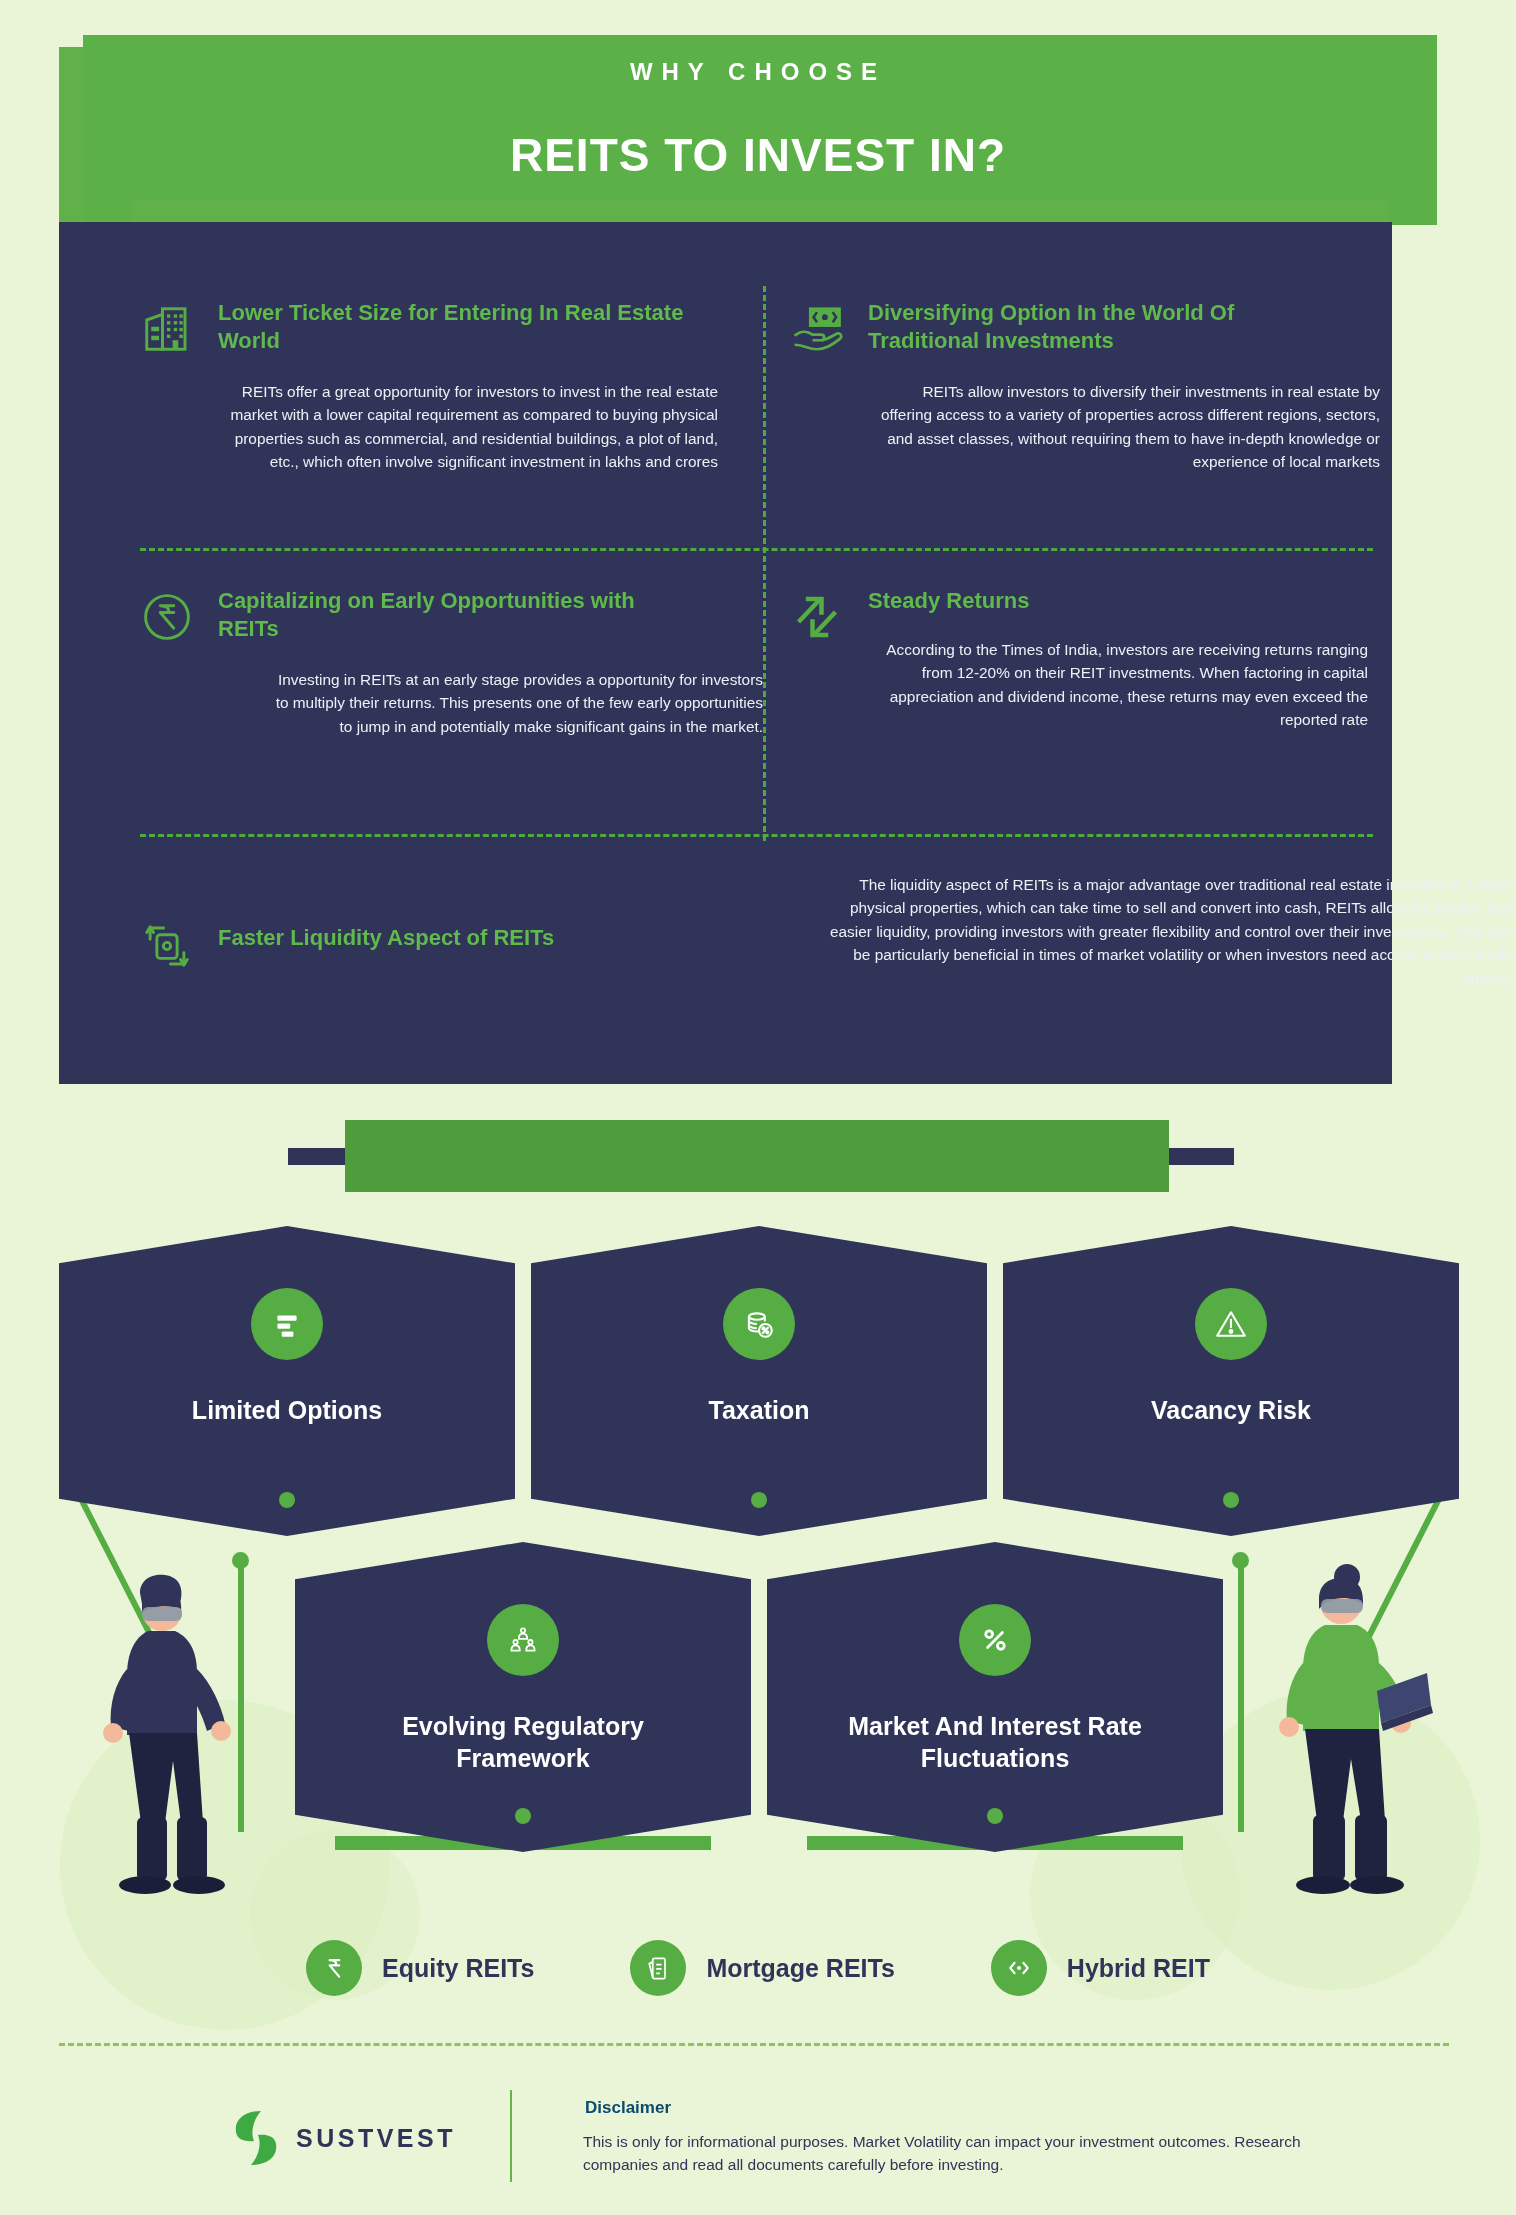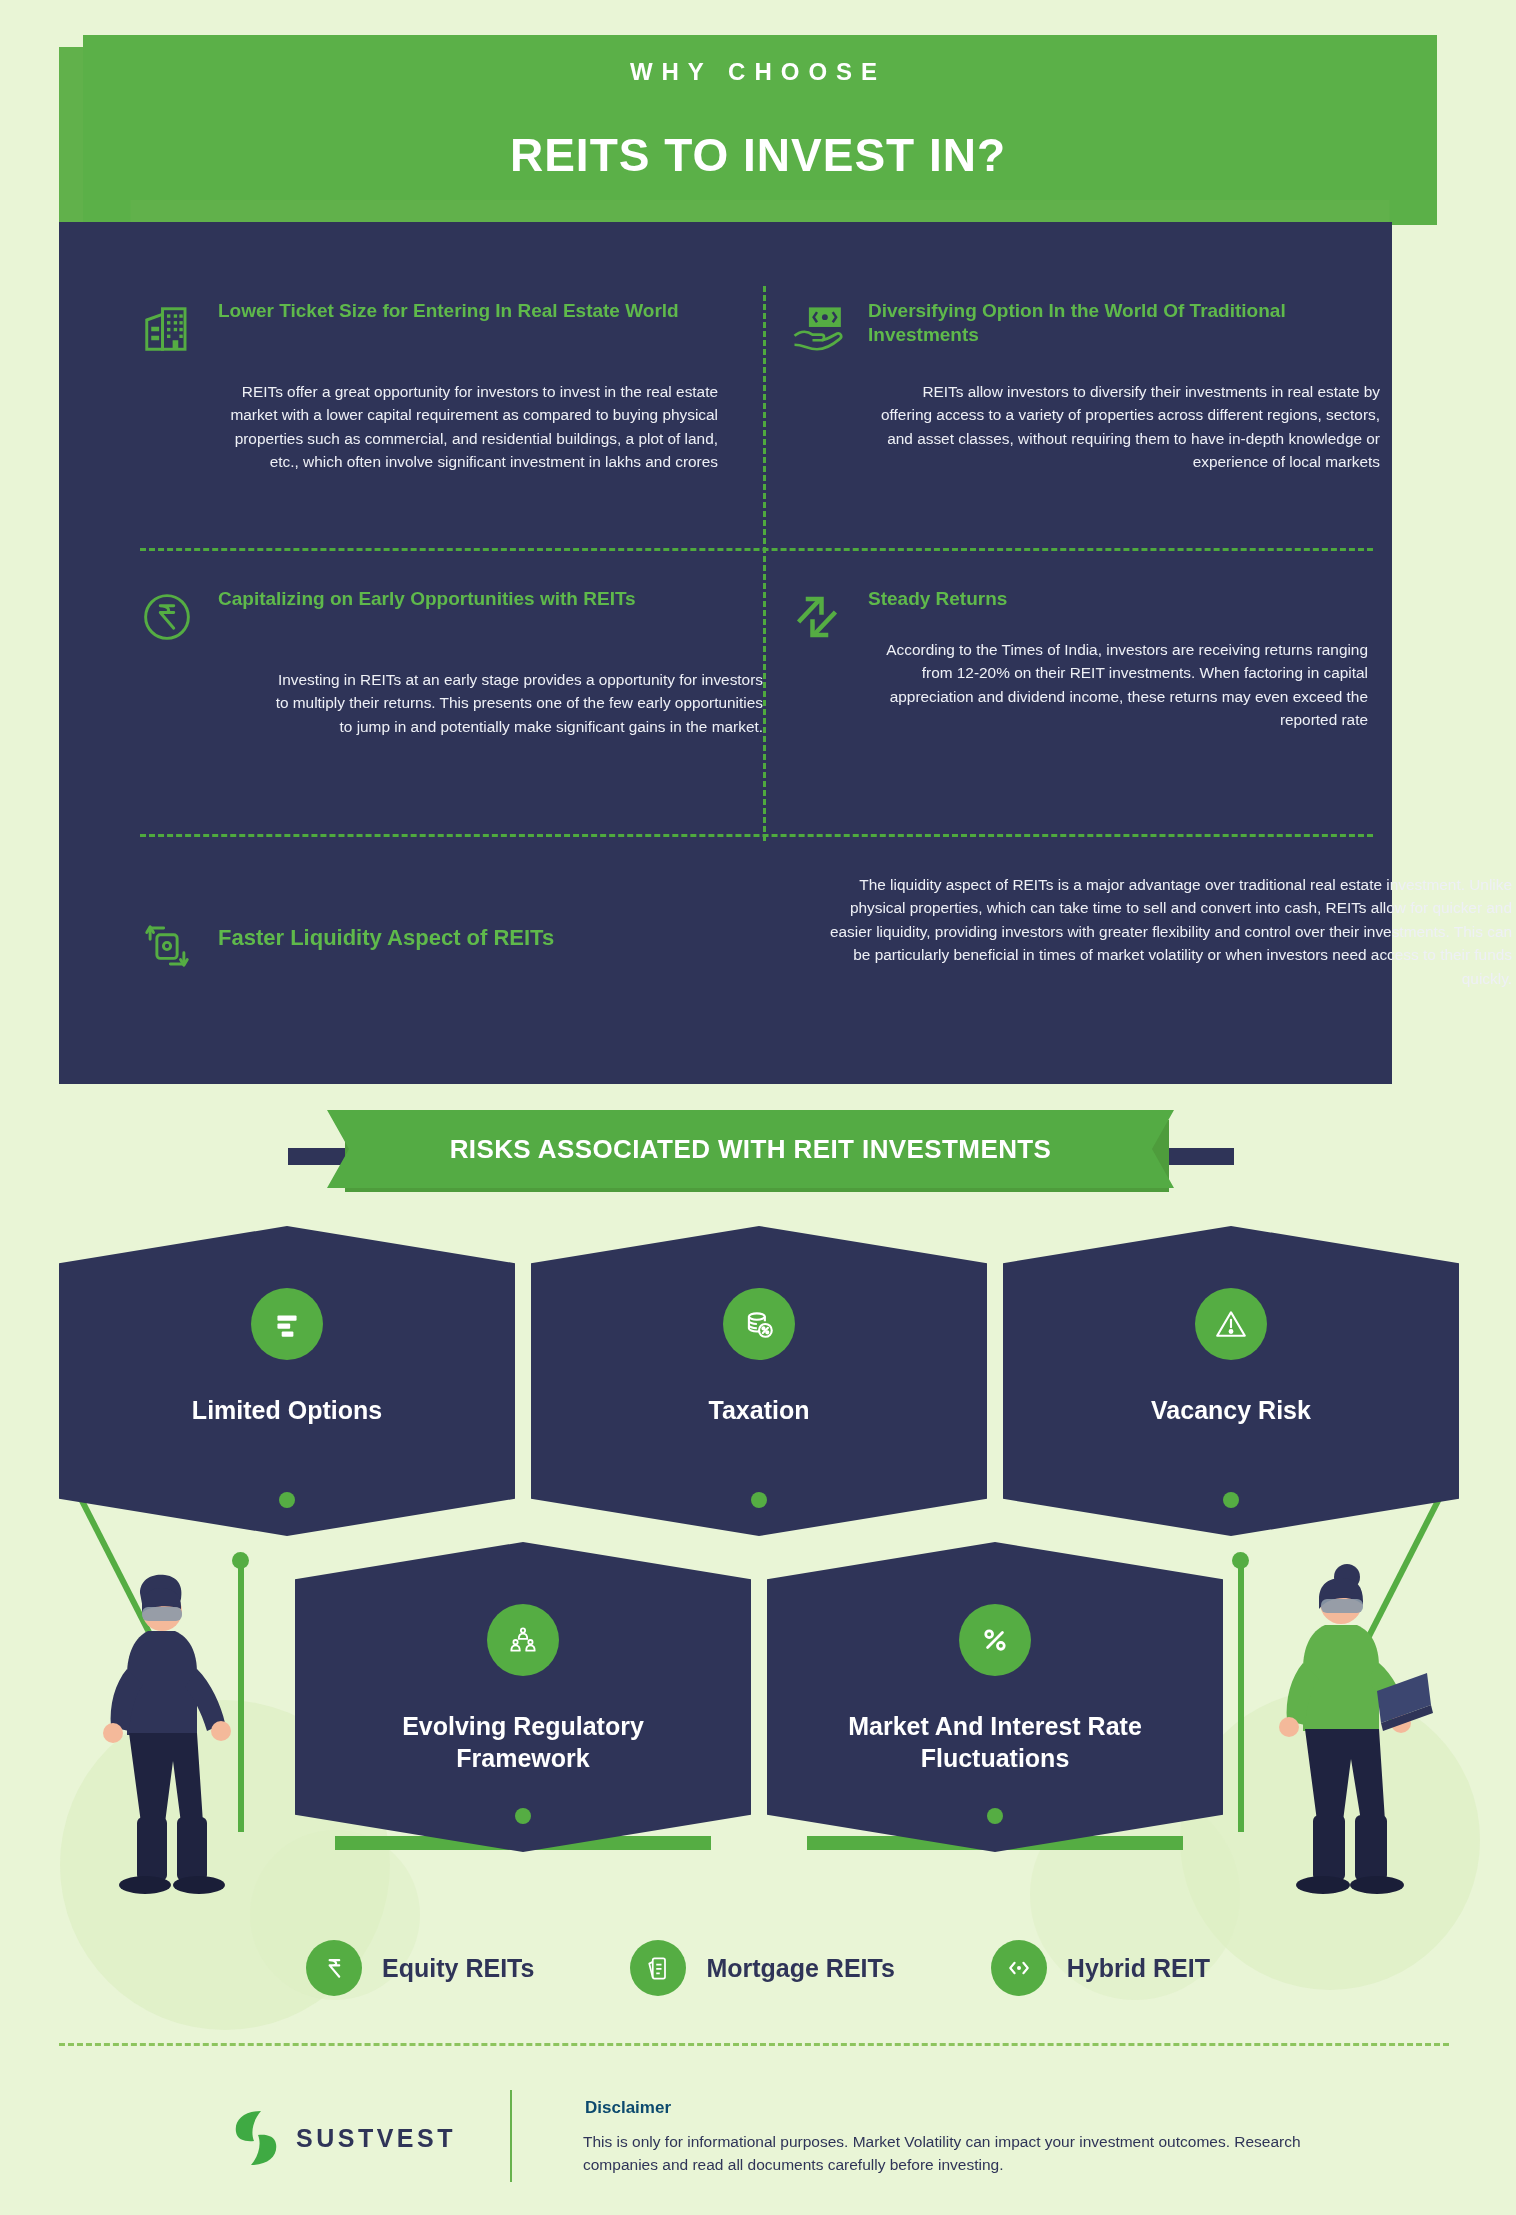--- a/index.html
+++ b/index.html
@@ -47,21 +47,21 @@
     position: absolute; left: 763px; top: 286px; height: 555px;
     border-left: 3px dashed #4faa3e;
   }
   .row-div1 { position: absolute; left: 140px; top: 548px; width: 1233px; border-top: 3px dashed #4faa3e; }
   .row-div2 { position: absolute; left: 140px; top: 834px; width: 1233px; border-top: 3px dashed #4faa3e; }
 
   .feat { position: absolute; }
   .feat .ic { position: absolute; left: 0; top: 0; width: 54px; height: 54px; }
   .feat .ttl {
     position: absolute; left: 78px; top: -3px; color: #5fb94b;
-    font-size: 19px; font-weight: 700; line-height: 1.26; width: 480px;
+    font-size: 22px; font-weight: 700; line-height: 1.26; width: 480px;
   }
   .feat .body {
     position: absolute; left: 78px; color: #eef0f6;
     font-size: 15.4px; line-height: 1.52; width: 500px; text-align: right;
   }
   .f1 { left: 140px; top: 302px; }
   .f1 .body { top: 78px; }
   .f2 { left: 790px; top: 302px; }
   .f2 .body { top: 78px; margin-left: 12px; }
   .f3 { left: 140px; top: 590px; }
@@ -247,23 +247,20 @@
           <path d="M42 36 L39 41 L36 36"></path>
       </svg>
     </span>
     <div class="ttl">Faster Liquidity Aspect of REITs</div>
     <div class="body">The liquidity aspect of REITs is a major advantage over traditional real estate investment. Unlike physical properties, which can take time to sell and convert into cash, REITs allow for quicker and easier liquidity, providing investors with greater flexibility and control over their investments. This can be particularly beneficial in times of market volatility or when investors need access to their funds quickly.</div>
   </div>
 
   <div class="rib-bar-l"></div>
   <div class="rib-bar-r"></div>
   <div class="rib-shadow"></div>
-  <div class="ribbon">
-    <span>RISKS ASSOCIATED WITH REIT INVESTMENTS</span>
-  </div>
 
   <div class="conn cl1"></div>
   <div class="conn cl2"></div>
   <div class="conn cr1"></div>
   <div class="conn cr2"></div>
   <div class="cdot cd1"></div>
   <div class="cdot cd2"></div>
 
   <div class="hex hex-top h-a">
     <div class="circ">

